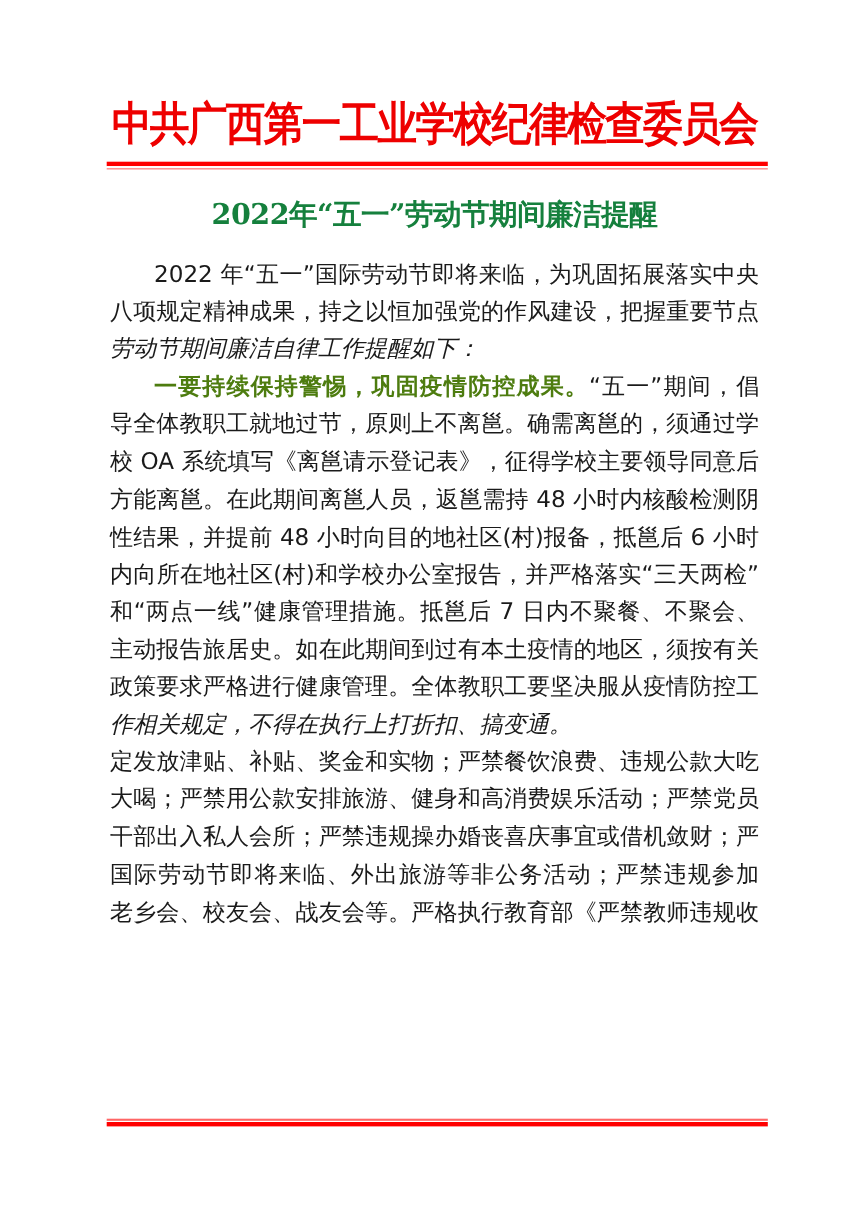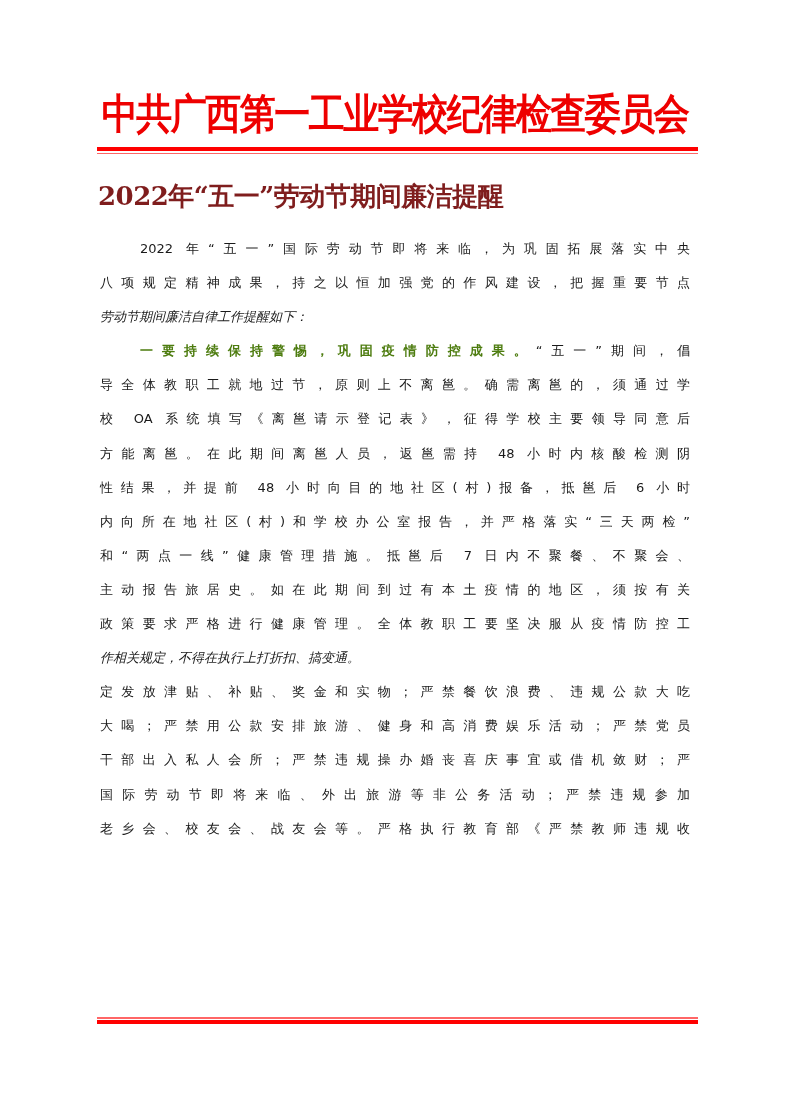--- a/index.html
+++ b/index.html
@@ -54,35 +54,36 @@
       height: 1.5px;
       background: #ffffff;
     }
     .rule-top { top: 147px; }
     .rule-bottom { top: 1017px; }
     .doc-title {
       position: absolute;
       left: 98px;
       top: 178px;
       width: 594px;
+      text-align: center;
       font-family: "DejaVu Serif", "Liberation Serif", serif;
       font-weight: bold;
       font-size: 26px;
       line-height: 36px;
-      color: #7f1d1d;
+      color: #15803d;
       white-space: nowrap;
       letter-spacing: -0.5px;
     }
     .body-text {
       position: absolute;
       left: 100px;
       top: 232px;
       width: 590px;
       font-family: "DejaVu Sans", "Liberation Sans", sans-serif;
-      font-size: 13px;
+      font-size: 21px;
       line-height: 34.1px;
       color: #1a1a1a;
     }
     .line {
       display: block;
       white-space: nowrap;
       text-align: justify;
       text-align-last: justify;
       height: 34.1px;
     }

